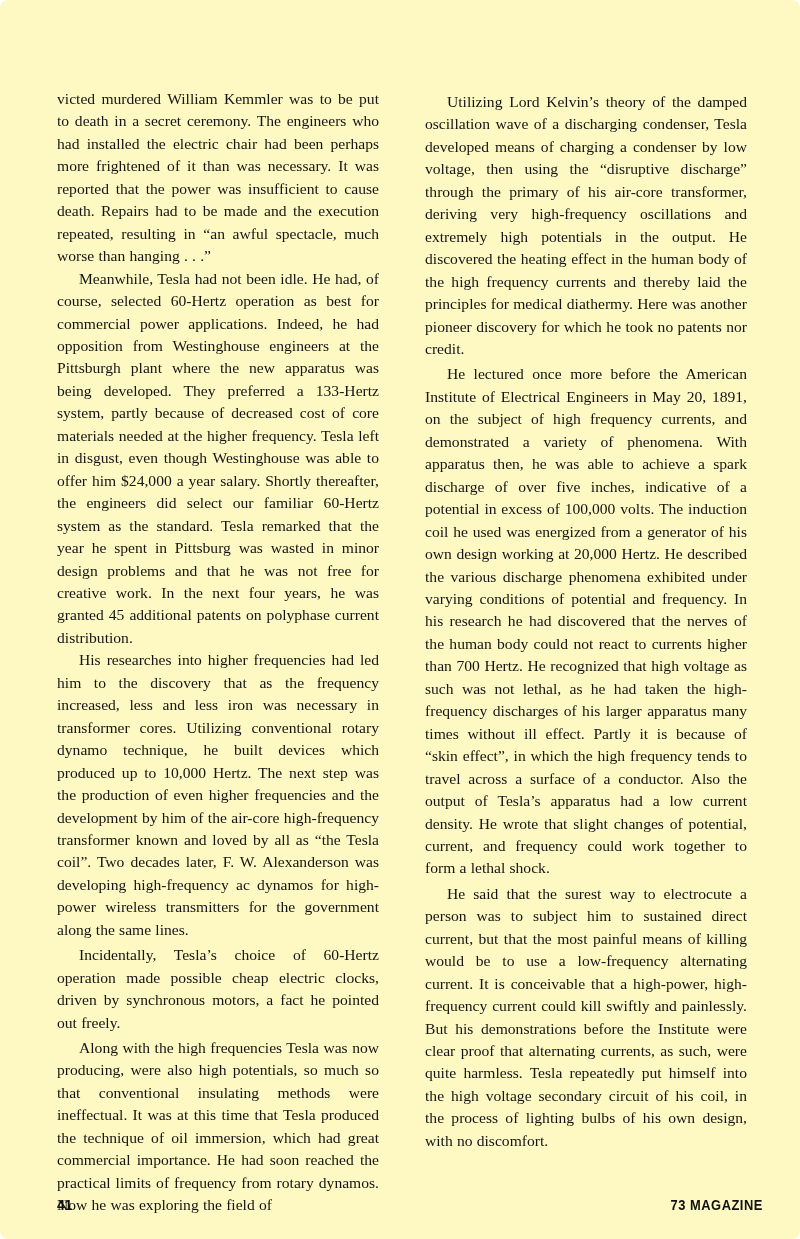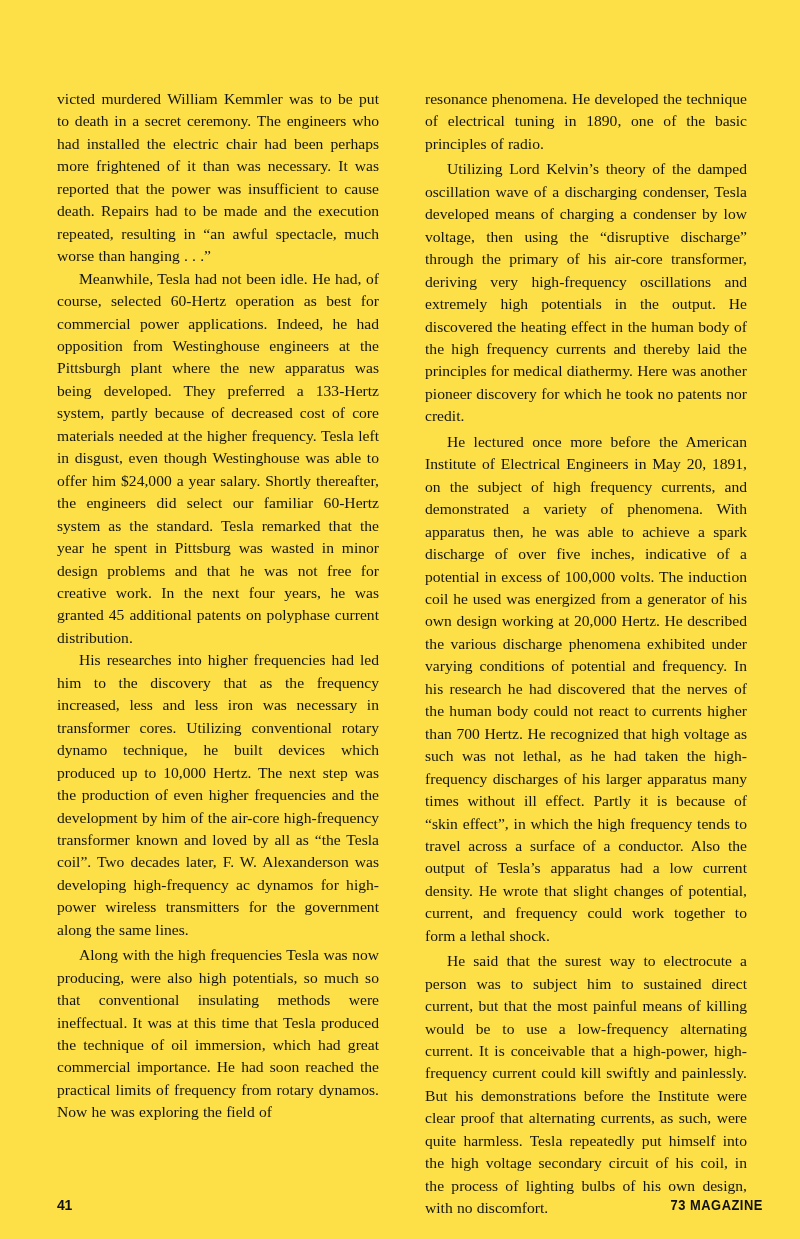--- a/index.html
+++ b/index.html
@@ -10,23 +10,24 @@
   }
   body {
     font-family: "Liberation Serif", "DejaVu Serif", serif;
     color: #1a1a1a;
   }
 
   .page {
     position: relative;
     width: 800px;
     height: 1239px;
-    background: #fde047;
+    background: #fef9c3;
     overflow: hidden;
     box-sizing: border-box;
+    border-radius: 8px;
   }
 
   
   .columns {
     position: absolute;
     left: 57px;
     top: 88px;
     width: 690px;
     height: 1080px;
     display: flex;
@@ -104,25 +105,25 @@
 <body>
 
 <div class="page">
 
   <div class="columns">
 
     <div class="column">
       <p class="first">victed murdered William Kemmler was to be put to death in a secret ceremony. The engineers who had installed the electric chair had been perhaps more frightened of it than was necessary. It was reported that the power was insufficient to cause death. Repairs had to be made and the execution repeated, resulting in “an awful spectacle, much worse than hanging . . .”</p>
       <p>Meanwhile, Tesla had not been idle. He had, of course, selected 60-Hertz operation as best for commercial power applications. Indeed, he had opposition from Westinghouse engineers at the Pittsburgh plant where the new apparatus was being developed. They preferred a 133-Hertz system, partly because of decreased cost of core materials needed at the higher frequency. Tesla left in disgust, even though Westinghouse was able to offer him $24,000 a year salary. Shortly thereafter, the engineers did select our familiar 60-Hertz system as the standard. Tesla remarked that the year he spent in Pittsburg was wasted in minor design problems and that he was not free for creative work. In the next four years, he was granted 45 additional patents on polyphase current distribution.</p>
       <p>His researches into higher frequencies had led him to the discovery that as the frequency increased, less and less iron was necessary in transformer cores. Utilizing conventional rotary dynamo technique, he built devices which produced up to 10,000 Hertz. The next step was the production of even higher frequencies and the development by him of the air-core high-frequency transformer known and loved by all as “the Tesla coil”. Two decades later, F. W. Alexanderson was developing high-frequency ac dynamos for high-power wireless transmitters for the government along the same lines.</p>
+      <p class="gap">Incidentally, Tesla’s choice of 60-Hertz operation made possible cheap electric clocks, driven by synchronous motors, a fact he pointed out freely.</p>
       <p class="gap">Along with the high frequencies Tesla was now producing, were also high potentials, so much so that conventional insulating methods were ineffectual. It was at this time that Tesla produced the technique of oil immersion, which had great commercial importance. He had soon reached the practical limits of frequency from rotary dynamos. Now he was exploring the field of</p>
     </div>
 
     <div class="column">
-      <p class="first">resonance phenomena. He developed the technique of electrical tuning in 1890, one of the basic principles of radio.</p>
       <p class="gap">Utilizing Lord Kelvin’s theory of the damped oscillation wave of a discharging condenser, Tesla developed means of charging a condenser by low voltage, then using the “disruptive discharge” through the primary of his air-core transformer, deriving very high-frequency oscillations and extremely high potentials in the output. He discovered the heating effect in the human body of the high frequency currents and thereby laid the principles for medical diathermy. Here was another pioneer discovery for which he took no patents nor credit.</p>
       <p class="gap">He lectured once more before the American Institute of Electrical Engineers in May 20, 1891, on the subject of high frequency currents, and demonstrated a variety of phenomena. With apparatus then, he was able to achieve a spark discharge of over five inches, indicative of a potential in excess of 100,000 volts. The induction coil he used was energized from a generator of his own design working at 20,000 Hertz. He described the various discharge phenomena exhibited under varying conditions of potential and frequency. In his research he had discovered that the nerves of the human body could not react to currents higher than 700 Hertz. He recognized that high voltage as such was not lethal, as he had taken the high-frequency discharges of his larger apparatus many times without ill effect. Partly it is because of “skin effect”, in which the high frequency tends to travel across a surface of a conductor. Also the output of Tesla’s apparatus had a low current density. He wrote that slight changes of potential, current, and frequency could work together to form a lethal shock.</p>
       <p class="gap">He said that the surest way to electrocute a person was to subject him to sustained direct current, but that the most painful means of killing would be to use a low-frequency alternating current. It is conceivable that a high-power, high-frequency current could kill swiftly and painlessly. But his demonstrations before the Institute were clear proof that alternating currents, as such, were quite harmless. Tesla repeatedly put himself into the high voltage secondary circuit of his coil, in the process of lighting bulbs of his own design, with no discomfort.</p>
     </div>
 
   </div>
 
 
   <div class="footer">
     <div class="folio">41</div>

